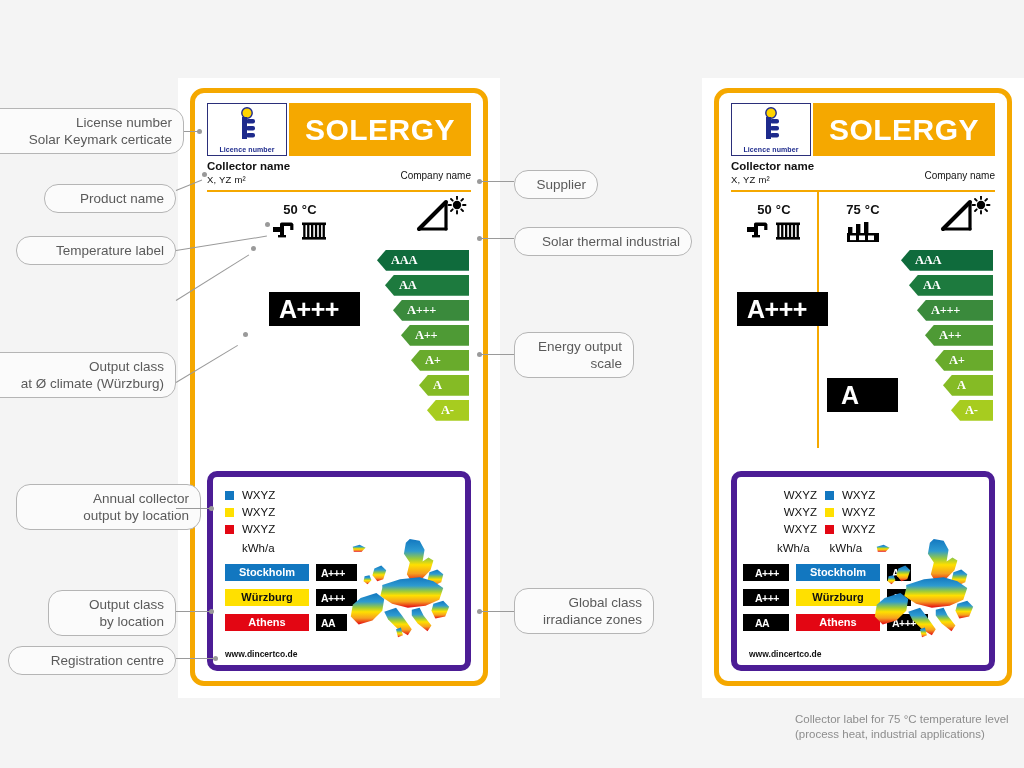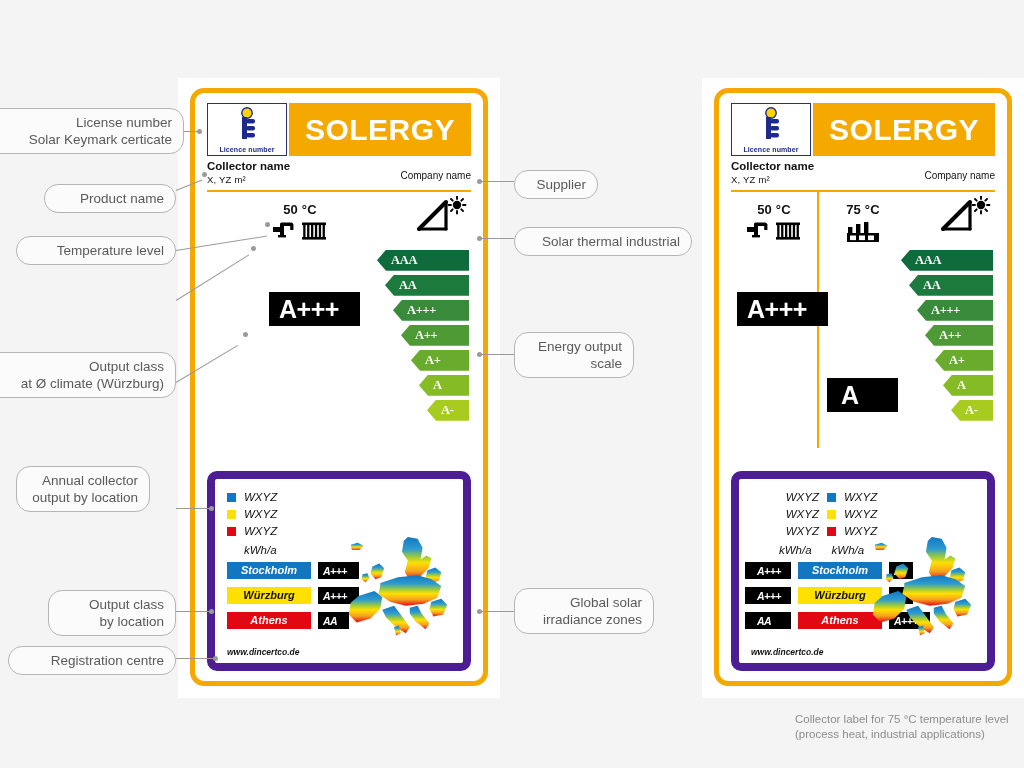--- a/index.html
+++ b/index.html
@@ -86,23 +86,22 @@
     display:flex;align-items:center;
     color:#fff;font-weight:bold;font-size:12.5px;
     letter-spacing:-.3px;
     clip-path:polygon(9px 0, 100% 0, 100% 100%, 9px 100%, 0 50%);
     padding-left:14px;box-sizing:border-box;
   }
 
   
   .botpanel{
     position:absolute;left:12px;right:12px;bottom:10px;height:200px;
-    border:8px solid #4c1d95;border-radius:10px;box-sizing:border-box;
+    border:6px solid #4c1d95;border-radius:10px;box-sizing:border-box;
     background:#fff;
-    font-style:italic;
   }
   .bp-inner{position:absolute;inset:0;padding:10px 12px;box-sizing:border-box;}
 
   .legend{font-size:11.5px;color:#111;line-height:17px;}
   .legend-row{display:flex;align-items:center;gap:8px;}
   .swatch{width:9px;height:9px;display:inline-block;}
   .kwh{margin-top:4px;font-size:11.5px;color:#111;padding-left:17px;}
 
   .cities{position:absolute;left:12px;bottom:26px;}
   .city-row{display:flex;align-items:center;gap:7px;margin-bottom:8px;height:17px;}
@@ -575,33 +574,33 @@
 
   <div class="callout" style="left:-28px;top:108px;width:212px;">License number
 Solar Keymark certicate</div>
   <div class="lead" style="left:184px;top:131px;width:15px;"></div>
   <div class="dot" style="left:197px;top:129px;"></div>
 
   <div class="callout" style="left:44px;top:184px;width:132px;">Product name</div>
   <div class="lead" style="left:176px;top:190px;width:28px;transform:rotate(-22deg);transform-origin:left center;"></div>
   <div class="dot" style="left:202px;top:172px;"></div>
 
-  <div class="callout" style="left:16px;top:236px;width:160px;">Temperature level</div>
+  <div class="callout" style="left:16px;top:236px;width:160px;">Temperature label</div>
   <div class="lead" style="left:176px;top:250px;width:92px;transform:rotate(-9deg);transform-origin:left center;"></div>
   <div class="dot" style="left:265px;top:222px;"></div>
 
   <div class="lead" style="left:176px;top:300px;width:86px;transform:rotate(-32deg);transform-origin:left center;"></div>
   <div class="dot" style="left:251px;top:246px;"></div>
 
   <div class="callout" style="left:-34px;top:352px;width:210px;">Output class
 at Ø climate (Würzburg)</div>
   <div class="lead" style="left:176px;top:382px;width:72px;transform:rotate(-31deg);transform-origin:left center;"></div>
   <div class="dot" style="left:243px;top:332px;"></div>
 
-  <div class="callout" style="left:16px;top:466px;width:134px;">Annual collector
+  <div class="callout" style="left:16px;top:484px;width:185px;">Annual collector
 output by location</div>
   <div class="lead" style="left:176px;top:508px;width:34px;"></div>
   <div class="dot" style="left:209px;top:506px;"></div>
 
   <div class="callout" style="left:48px;top:590px;width:128px;">Output class
 by location</div>
   <div class="lead" style="left:176px;top:611px;width:34px;"></div>
   <div class="dot" style="left:209px;top:609px;"></div>
 
   <div class="callout" style="left:8px;top:646px;width:168px;">Registration centre</div>
@@ -614,21 +613,21 @@
 
   <div class="callout left-al" style="left:514px;top:227px;width:178px;">Solar thermal industrial</div>
   <div class="lead" style="left:480px;top:238px;width:34px;"></div>
   <div class="dot" style="left:477px;top:236px;"></div>
 
   <div class="callout left-al" style="left:514px;top:332px;width:120px;">Energy output
 scale</div>
   <div class="lead" style="left:480px;top:354px;width:34px;"></div>
   <div class="dot" style="left:477px;top:352px;"></div>
 
-  <div class="callout left-al" style="left:514px;top:588px;width:140px;">Global solar
+  <div class="callout left-al" style="left:514px;top:588px;width:140px;">Global class
 irradiance zones</div>
   <div class="lead" style="left:480px;top:611px;width:34px;"></div>
   <div class="dot" style="left:477px;top:609px;"></div>
 
   <div class="caption">Collector label for 75 °C temperature level
 (process heat, industrial applications)</div>
 
 </div>
 
 </body></html>

